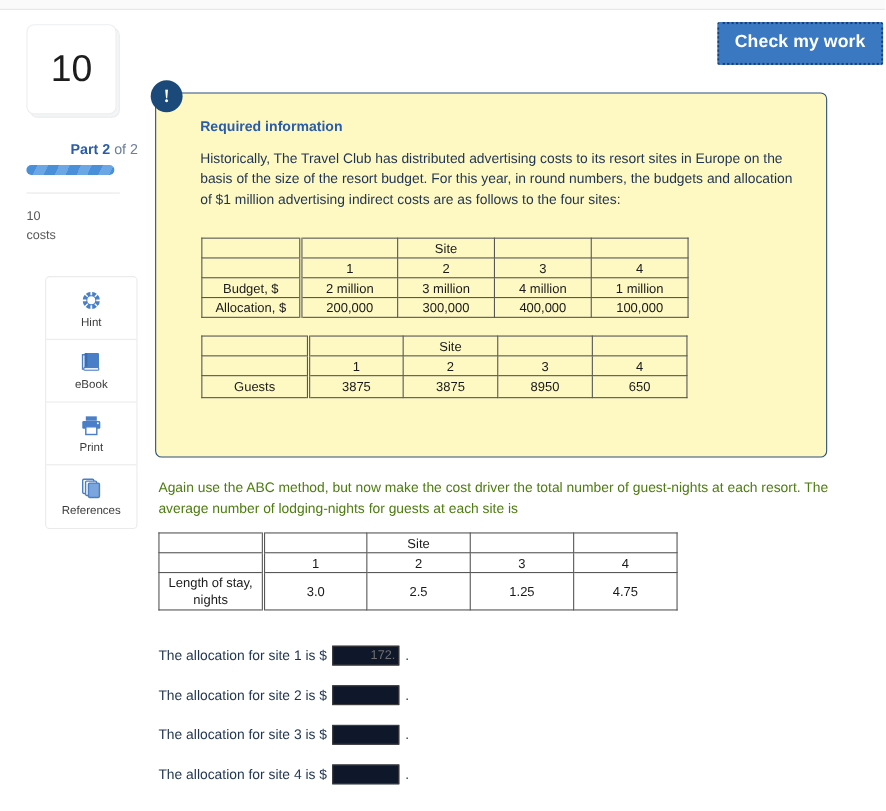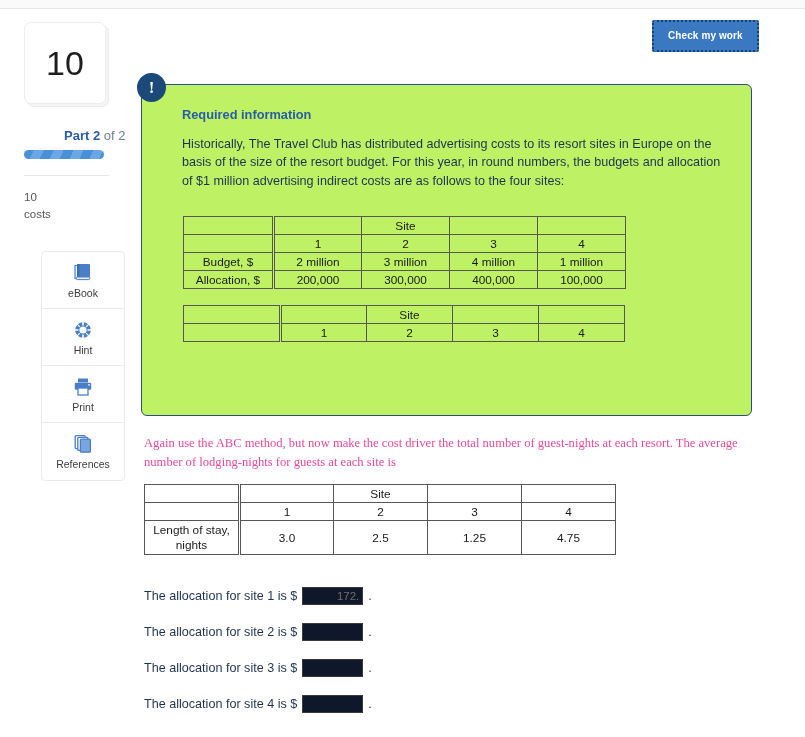--- a/index.html
+++ b/index.html
@@ -16,21 +16,21 @@
   .topstrip {
     position:absolute; left:0; top:0; width:805px; height:9px;
     background:#fafafa; border-bottom:1px solid #e6e6e6;
   }
 
   
   .checkwork {
     position:absolute; left:652px; top:20px;
     padding:8px 14px 9px;
     background:#3a78c2; color:#ffffff;
-    font-size:10px; font-weight:bold; letter-spacing:.1px;
+    font-size:16px; font-weight:bold; letter-spacing:.1px;
     border:2px dotted #1a3f73; border-radius:2px;
     cursor:pointer; white-space:nowrap;
     text-align:center;
   }
 
   
   .rail { position:absolute; left:24px; top:22px; width:86px; }
   .qcard {
     position:relative; width:82px; height:82px;
     background:#ffffff; border:1px solid #eceef0; border-radius:7px;
@@ -58,21 +58,21 @@
     display:flex; flex-direction:column; align-items:center; justify-content:center;
     gap:3px; cursor:pointer;
   }
   .tool:last-child { border-bottom:none; }
   .tool-label { font-size:10.5px; color:#3c3c3c; }
   .tool svg { display:block; }
 
   
   .panel {
     position:absolute; left:141px; top:84px; width:611px; height:332px;
-    border:1.4px solid #2a4f7c; border-radius:6px; background:#bef264;
+    border:1.4px solid #2a4f7c; border-radius:6px; background:#fef9c3;
   }
   .badge {
     position:absolute; left:137px; top:73px;
     width:29px; height:29px; border-radius:50%;
     background:#1b4a7a; color:#ffffff;
     display:flex; align-items:center; justify-content:center;
     font-size:17px; font-weight:bold; line-height:1; font-family:"Liberation Serif",serif;
   }
   .panel-inner { padding:22px 26px 0 40px; }
   .panel-title { font-size:12.8px; font-weight:bold; color:#2a5ca8; margin-bottom:13px; }
@@ -95,21 +95,21 @@
   #table2 .c0 { width:97px; }
   #table2 .c { width:86px; }
 
   #table3 { position:absolute; left:144px; top:484px; }
   #table3 .c0 { width:95px; }
   #table3 .c { width:94px; }
 
   
   .midpara {
     position:absolute; left:144px; top:434px; width:625px;
-    font-size:12.6px; color:#ec4899; line-height:1.48;font-family:Liberation Serif, serif;
+    font-size:12.6px; color:#4d7c0f; line-height:1.48;
   }
 
   
   .answers { position:absolute; left:144px; top:586px; }
   .ansrow { display:flex; align-items:center; height:20px; margin-bottom:16px; font-size:12.6px; color:#1f3350; }
   .ansrow .txt { margin-right:5px; white-space:nowrap; }
   .ansbox {
     width:61px; height:18px;
     border:1px solid #3b3b3b; background:#0f172a;
     font-family:"Liberation Sans", sans-serif; font-size:11.5px; color:#6f6f6f;
@@ -139,49 +139,49 @@
     <div class="progress"></div>
     <div class="rail-divider"></div>
 
     <div class="points">
       <div>10</div>
       <div>costs</div>
     </div>
   </div>
 
   <div class="tools">
-
-    <div class="tool">
-      <span>
-        <svg width="22" height="22" viewBox="0 0 22 22">
-          <path d="M3 3.5h13.5v13H3z" fill="#f2f5fa" stroke="#4a7fc8" stroke-width="1.2"></path>
-          <rect x="5" y="2" width="13" height="14" rx="1" fill="#4a7fc8"></rect>
-          <rect x="5" y="2" width="2.4" height="14" fill="#3a6cb0"></rect>
-          <rect x="4.2" y="15" width="13.6" height="2.6" rx="1" fill="#e9eef7" stroke="#4a7fc8" stroke-width="1"></rect>
-        </svg>
-      </span>
-      <span class="tool-label">eBook</span>
-    </div>
 
     <div class="tool">
       <span>
         <svg width="22" height="22" viewBox="0 0 22 22">
           <circle cx="11" cy="11" r="8.5" fill="#4a7fc8"></circle>
           <circle cx="11" cy="11" r="3.6" fill="#ffffff"></circle>
           <circle cx="11" cy="11" r="8.5" fill="none" stroke="#ffffff" stroke-width="1.3"></circle>
           <path d="M11 2.5v4M11 15.5v4M2.5 11h4M15.5 11h4" stroke="#ffffff" stroke-width="1.6"></path>
           <path d="M5.2 5.2l2.6 2.6M14.2 14.2l2.6 2.6M16.8 5.2l-2.6 2.6M7.8 14.2l-2.6 2.6" stroke="#ffffff" stroke-width="1.2"></path>
         </svg>
       </span>
       <span class="tool-label">Hint</span>
     </div>
 
     <div class="tool">
       <span>
         <svg width="22" height="22" viewBox="0 0 22 22">
+          <path d="M3 3.5h13.5v13H3z" fill="#f2f5fa" stroke="#4a7fc8" stroke-width="1.2"></path>
+          <rect x="5" y="2" width="13" height="14" rx="1" fill="#4a7fc8"></rect>
+          <rect x="5" y="2" width="2.4" height="14" fill="#3a6cb0"></rect>
+          <rect x="4.2" y="15" width="13.6" height="2.6" rx="1" fill="#e9eef7" stroke="#4a7fc8" stroke-width="1"></rect>
+        </svg>
+      </span>
+      <span class="tool-label">eBook</span>
+    </div>
+
+    <div class="tool">
+      <span>
+        <svg width="22" height="22" viewBox="0 0 22 22">
           <rect x="6" y="2.5" width="10" height="4" fill="#4a7fc8"></rect>
           <rect x="2.8" y="6.8" width="16.4" height="7" rx="1.2" fill="#4a7fc8"></rect>
           <circle cx="17" cy="8.8" r="0.9" fill="#ffffff"></circle>
           <rect x="6" y="12" width="10" height="7" fill="#ffffff" stroke="#4a7fc8" stroke-width="1.3"></rect>
         </svg>
       </span>
       <span class="tool-label">Print</span>
     </div>
 
     <div class="tool">
@@ -246,20 +246,27 @@
         <td class="c"></td>
         <td class="c"></td>
       </tr>
       <tr>
         <td class="c0 blank"></td>
         <td class="c num">1</td>
         <td class="c num">2</td>
         <td class="c num">3</td>
         <td class="c num">4</td>
       </tr>
+      <tr>
+        <td class="c0 lbl-c">Guests</td>
+        <td class="c num">3875</td>
+        <td class="c num">3875</td>
+        <td class="c num">8950</td>
+        <td class="c num">650</td>
+      </tr>
     </tbody>
   </table>
 
   <div class="midpara">Again use the ABC method, but now make the cost driver the total number of guest-nights at each resort. The average number of lodging-nights for guests at each site is</div>
 
   <table class="dt" id="table3">
     <tbody>
       <tr>
         <td class="c0 blank"></td>
         <td class="c"></td>

